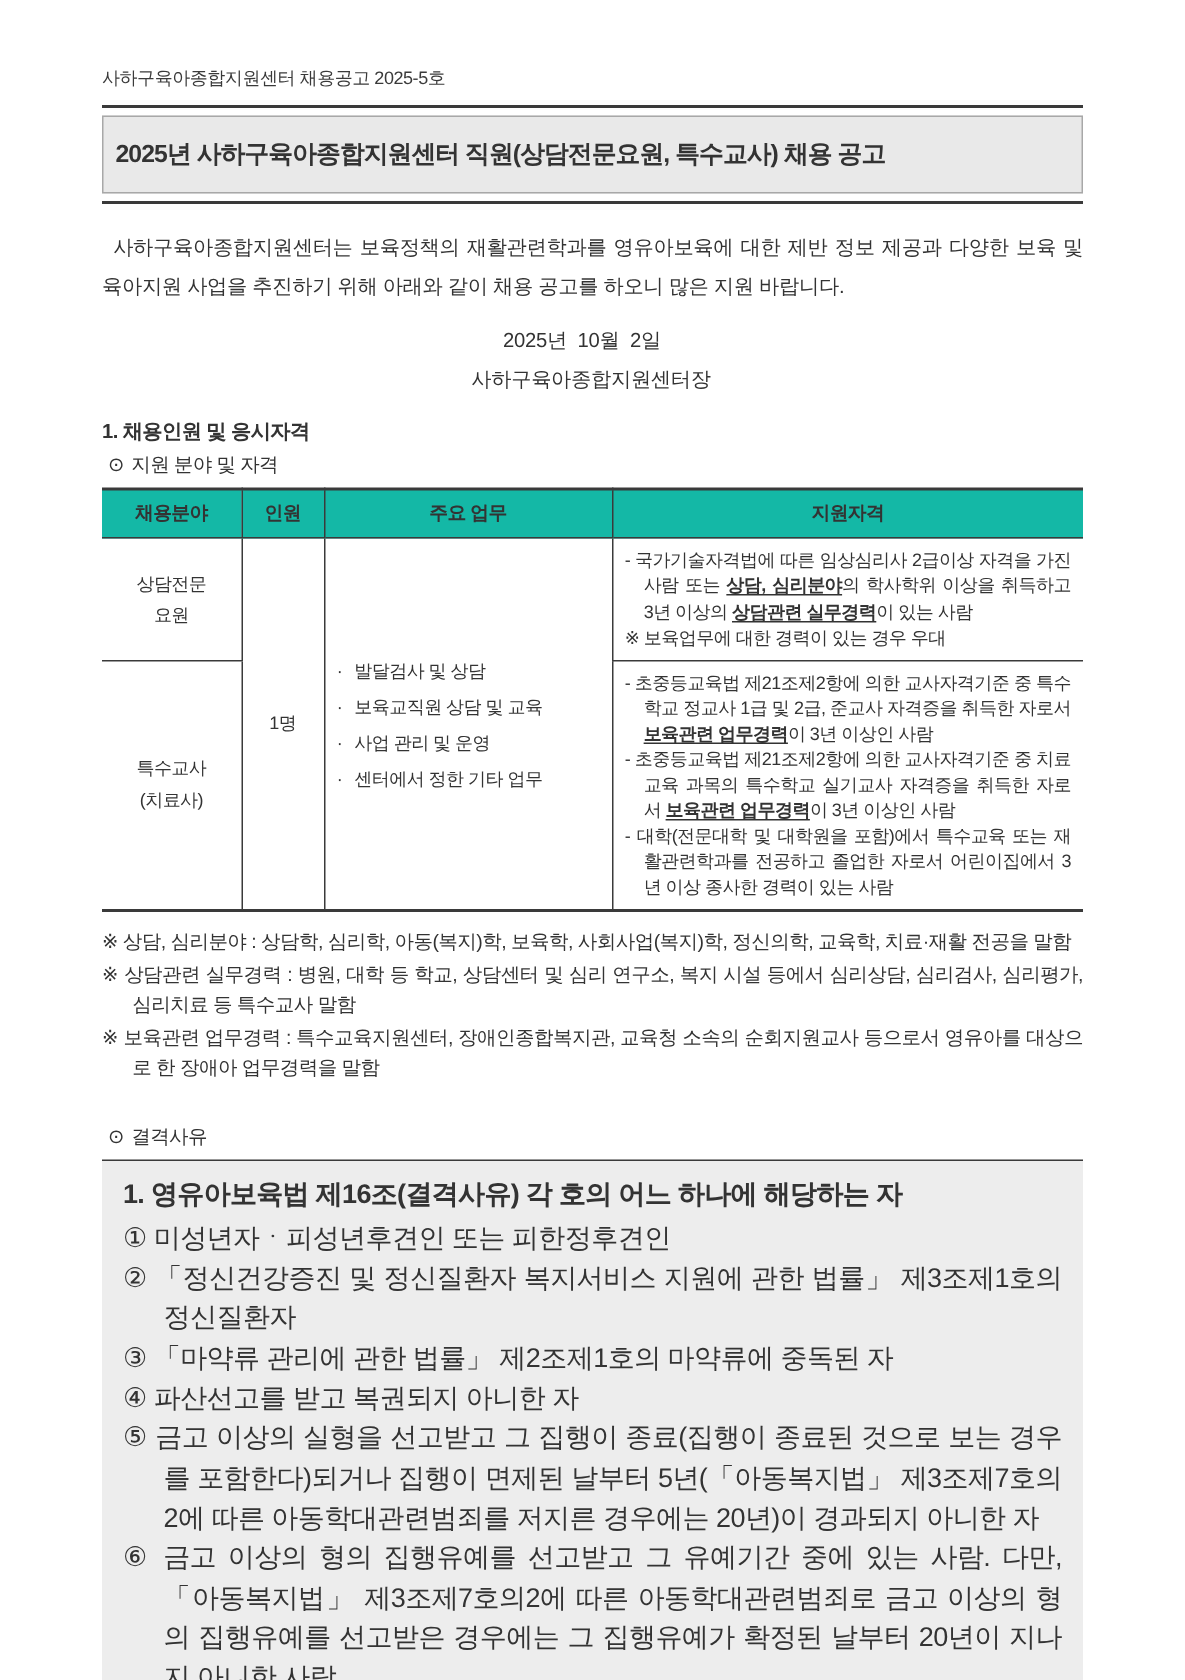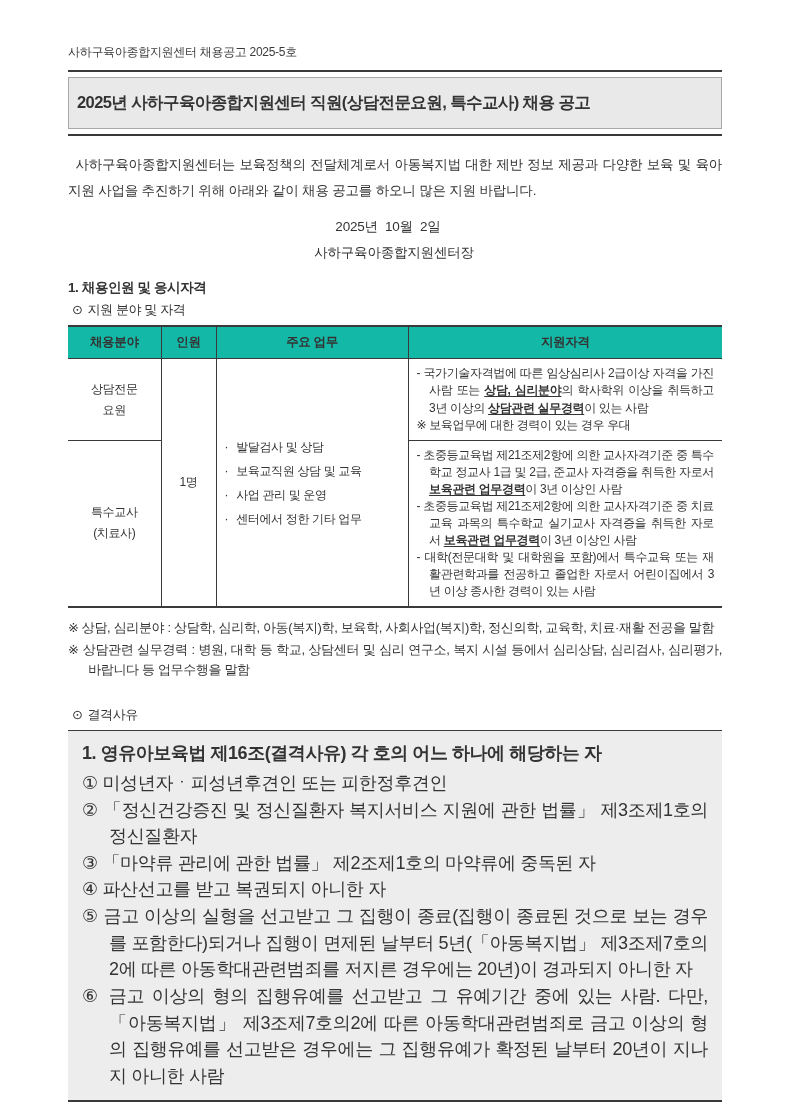--- a/index.html
+++ b/index.html
@@ -76,21 +76,21 @@
 <div class="page">
 
   <div class="doc-number">사하구육아종합지원센터 채용공고 2025-5호</div>
 
   <div class="title-wrap">
     <div class="title-box">
       <h1>2025년 사하구육아종합지원센터 직원(상담전문요원, 특수교사) 채용 공고</h1>
     </div>
   </div>
 
-  <p class="intro">사하구육아종합지원센터는 보육정책의 전달체계로서 아동복지법 대한 제반 정보 제공과 다양한 보육 및 육아지원 사업을 추진하기 위해 아래와 같이 채용 공고를 하오니 많은 지원 바랍니다.</p>
+  <p class="intro">사하구육아종합지원센터는 보육정책의 재활관련학과를 영유아보육에 대한 제반 정보 제공과 다양한 보육 및 육아지원 사업을 추진하기 위해 아래와 같이 채용 공고를 하오니 많은 지원 바랍니다.</p>
 
   <div class="date-block">
     <div class="date">2025년  10월  2일</div>
     <div class="signer">사하구육아종합지원센터장</div>
   </div>
 
   <h2 class="sec-heading">1. 채용인원 및 응시자격</h2>
   <div class="sub-line">
     <span class="sub-bullet">⊙</span><span>지원 분야 및 자격</span>
   </div>
@@ -133,21 +133,22 @@
           <p class="qline"><span>- 초중등교육법 제21조제2항에 의한 교사자격기준 중 특수학교 정교사 1급 및 2급, 준교사 자격증을 취득한 자로서 </span><span class="emph">보육관련 업무경력</span><span>이 3년 이상인 사람</span></p>
           <p class="qline"><span>- 초중등교육법 제21조제2항에 의한 교사자격기준 중 치료교육 과목의 특수학교 실기교사 자격증을 취득한 자로서 </span><span class="emph">보육관련 업무경력</span><span>이 3년 이상인 사람</span></p>
           <p class="qline">- 대학(전문대학 및 대학원을 포함)에서 특수교육 또는 재활관련학과를 전공하고 졸업한 자로서 어린이집에서 3년 이상 종사한 경력이 있는 사람</p>
         </td>
       </tr>
     </tbody>
   </table>
 
   <div class="notes">
     <p class="note">※ 상담, 심리분야 : 상담학, 심리학, 아동(복지)학, 보육학, 사회사업(복지)학, 정신의학, 교육학, 치료·재활 전공을 말함</p>
-    <p class="note">※ 상담관련 실무경력 : 병원, 대학 등 학교, 상담센터 및 심리 연구소, 복지 시설 등에서 심리상담, 심리검사, 심리평가, 바랍니다 등 업무수행을 말함</p>
+    <p class="note">※ 상담관련 실무경력 : 병원, 대학 등 학교, 상담센터 및 심리 연구소, 복지 시설 등에서 심리상담, 심리검사, 심리평가, 심리치료 등 특수교사 말함</p>
+    <p class="note">※ 보육관련 업무경력 : 특수교육지원센터, 장애인종합복지관, 교육청 소속의 순회지원교사 등으로서 영유아를 대상으로 한 장애아 업무경력을 말함</p>
   </div>
 
   <div class="sub-line">
     <span class="sub-bullet">⊙</span><span>결격사유</span>
   </div>
 
   <div class="disq-box">
     <p class="disq-title">1. 영유아보육법 제16조(결격사유) 각 호의 어느 하나에 해당하는 자</p>
     <p class="disq-item">① 미성년자ㆍ피성년후견인 또는 피한정후견인</p>
     <p class="disq-item">② 「정신건강증진 및 정신질환자 복지서비스 지원에 관한 법률」 제3조제1호의 정신질환자</p>

